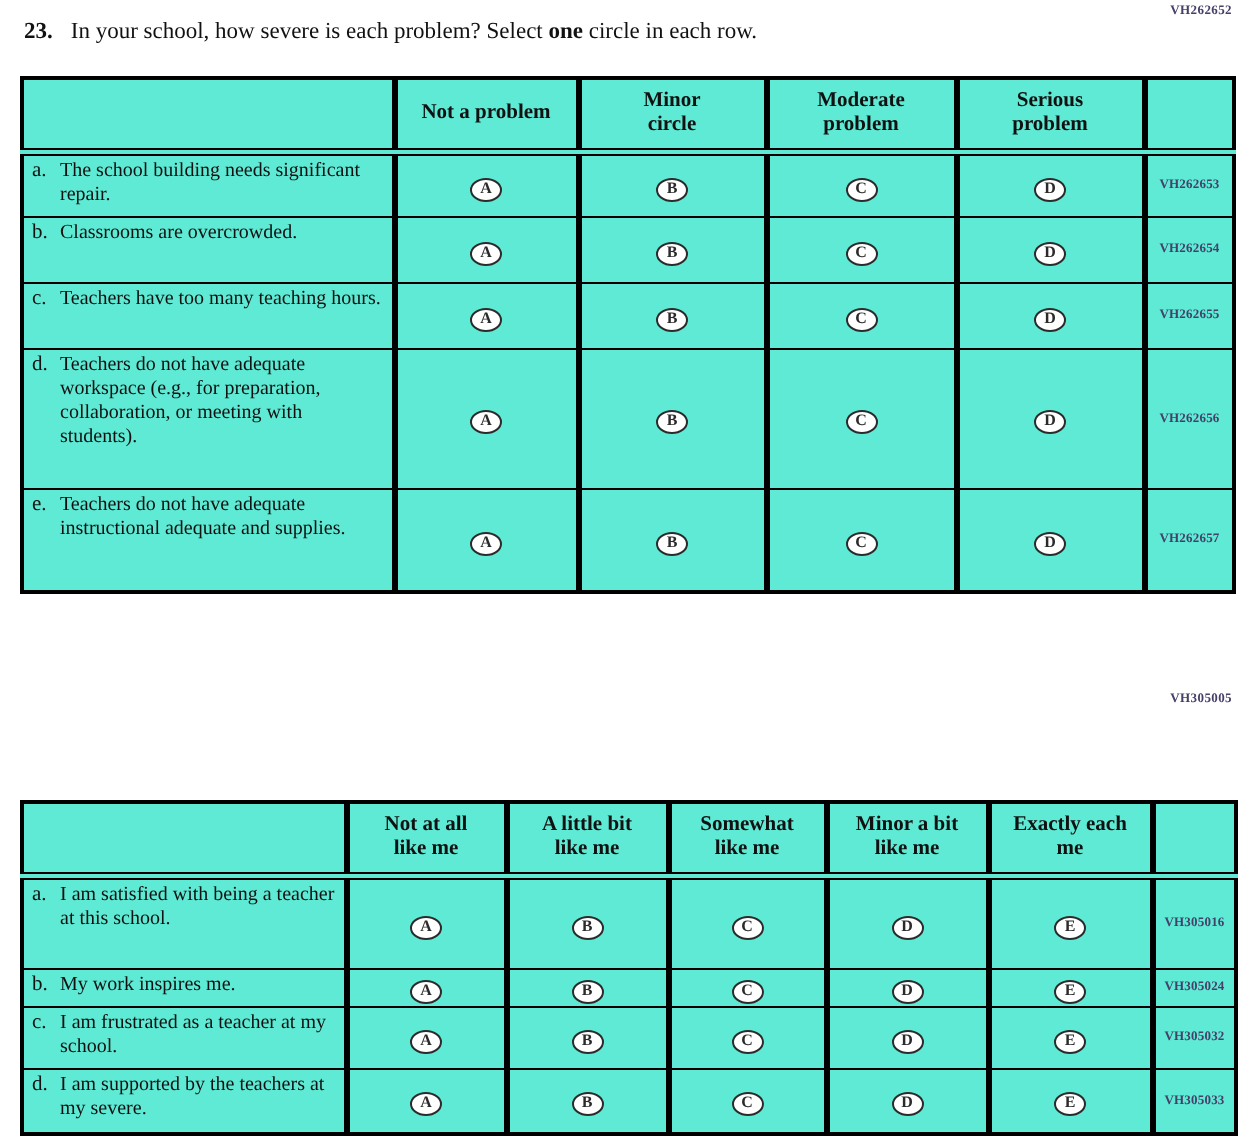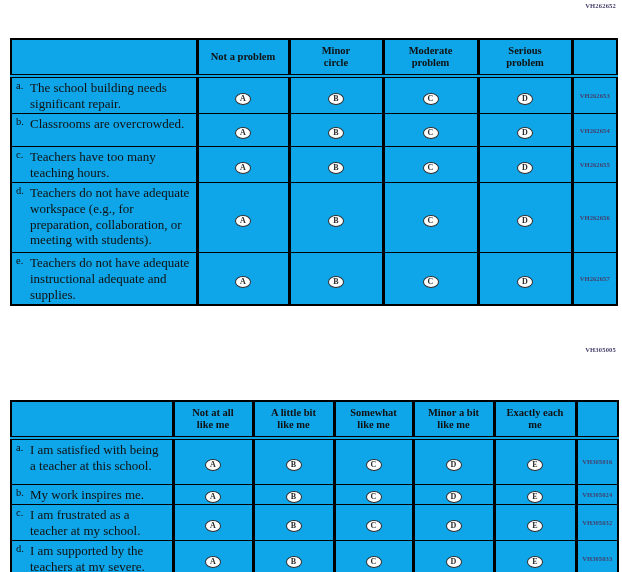--- a/index.html
+++ b/index.html
@@ -16,40 +16,40 @@
   #code24{top:346px;}
   .qtext{position:absolute;left:12px;font-size:11.5px;line-height:1.3;}
   #q23text{top:9px;width:560px;}
   #q24text{top:355px;width:560px;}
   .qnum{font-weight:bold;margin-right:9px;}
   .qbold{font-weight:bold;}
   .qline2{margin-left:26px;}
   
   table{
     position:absolute;border-collapse:collapse;table-layout:fixed;
-    background:#0ea5e9;
+    background:#5eead4;
   }
   #t1{left:10px;top:38px;width:606px;}
   #t2{left:10px;top:400px;width:607px;}
   table{border:2px solid #000;}
   th,td{padding:0;box-sizing:border-box;}
   th{
     font-size:10.5px;font-weight:bold;text-align:center;vertical-align:middle;
     white-space:pre-line;line-height:1.15;border-bottom:4px double #000;
   }
   td{border-top:1px solid #000;}
   .c-stub{border-right:2px solid #000;}
   .c-opt{border-left:3px solid #000;text-align:center;vertical-align:middle;}
   .c-code{
     border-left:3px solid #000;text-align:center;vertical-align:middle;
     font-size:6.5px;font-weight:bold;color:#44406a;letter-spacing:.1px;
   }
   .stubwrap{display:flex;align-items:flex-start;padding:2px 4px 2px 4px;}
   .rletter{flex:0 0 14px;font-size:10.5px;line-height:1.2;}
-  .rtext{flex:1;font-size:13px;line-height:1.2;}
+  .rtext{flex:1;font-size:10px;line-height:1.2;}
   
   #t1 tr.h{height:37px;} #t1 tr.r0{height:32px;} #t1 tr.r1{height:33px;}
   #t1 tr.r2{height:33px;} #t1 tr.r3{height:70px;} #t1 tr.r4{height:52px;}
   #t2 tr.h{height:37px;} #t2 tr.r0{height:46px;} #t2 tr.r1{height:19px;}
   #t2 tr.r2{height:31px;} #t2 tr.r3{height:33px;}
   td.c-stub{vertical-align:top;}
   
   .opt{
     display:inline-flex;align-items:center;justify-content:center;
     width:14px;height:10px;border:1px solid #2b2b2b;border-radius:50%;
@@ -60,20 +60,23 @@
     font-family:"Liberation Serif",serif;transform:translateY(-0.5px);
   }
 </style>
 </head>
 <body>
 
 <div class="page">
 
   <div class="qcode" id="code23">VH262652</div>
 
+  <div class="qtext" id="q23text">
+    <span class="qnum">23.</span><span>In your school, how severe is each problem? Select </span><span class="qbold">one</span><span> circle in each row.</span>
+  </div>
 
   <table id="t1">
     <colgroup>
       <col style="width:186px">
         <col style="width:92px">
         <col style="width:94px">
       <col style="width:95px">
         <col style="width:94px">
         <col style="width:45px">
     </colgroup>

